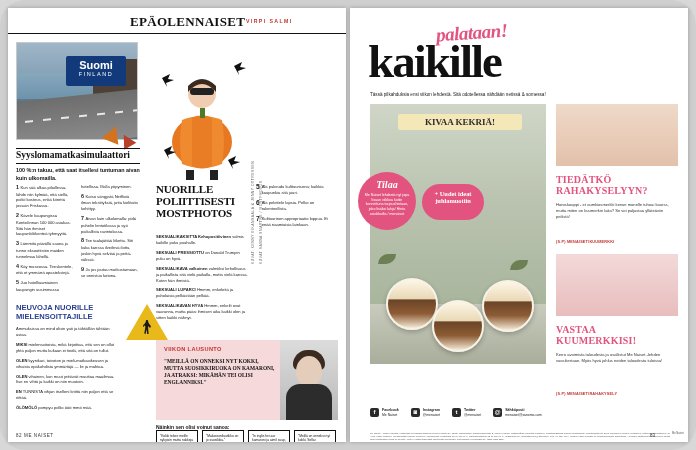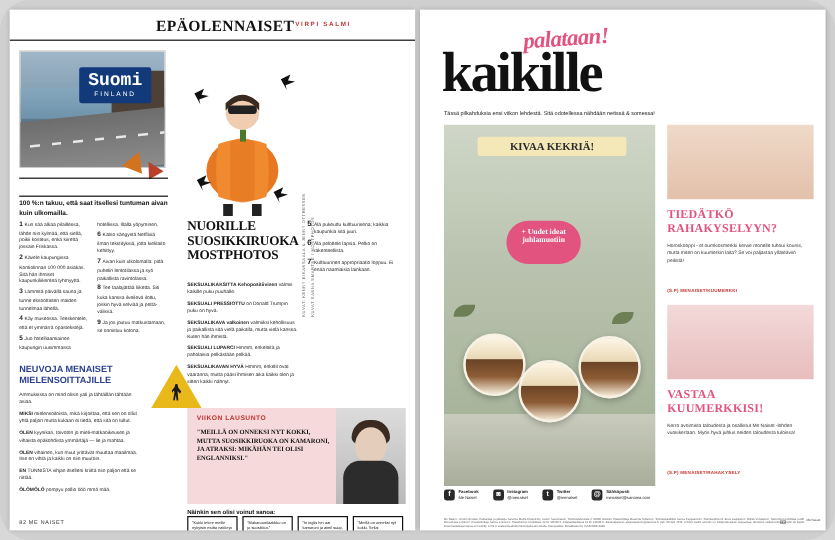--- a/index.html
+++ b/index.html
@@ -62,21 +62,21 @@
   }
   .photo-card .cliff {
     position: absolute; right: 0; top: 16px; width: 44px; height: 48px;
     background: #4d4036; border-radius: 6px 0 0 10px;
   }
   .stamp {
     position: absolute; left: 58px; top: 48px; width: 60px; height: 30px;
     background: #123a7a; color: #fff; border-radius: 2px;
     text-align: center; padding-top: 3px;
   }
-  .stamp .s1 { font-size: 15px; font-weight: bold; font-family: Liberation Mono, monospace; }
+  .stamp .s1 { font-size: 11px; font-weight: bold; font-family: Liberation Sans, sans-serif; }
   .stamp .s2 { font-size: 5.5px; letter-spacing: 1.6px; }
   .leaf {
     position: absolute; width: 0; height: 0;
   }
   .leaf-a { left: 96px; top: 118px; border-left: 9px solid transparent; border-right: 9px solid transparent; border-bottom: 16px solid #d4731f; transform: rotate(22deg); }
   .leaf-b { left: 112px; top: 126px; border-left: 7px solid transparent; border-right: 7px solid transparent; border-bottom: 13px solid #b9402a; transform: rotate(-30deg); }
 
   .l-h2 {
     position: absolute; left: 8px; top: 142px; width: 124px;
     font-family: "Liberation Serif", serif; font-weight: bold; font-size: 9.5px; color: #111;
@@ -212,21 +212,21 @@
     position: absolute; left: 18px; top: 30px;
     font-family: "Liberation Serif", serif; font-weight: bold;
     font-size: 47px; letter-spacing: -2px; color: #111; line-height: 1;
   }
   .r-sub {
     position: absolute; left: 20px; top: 84px; width: 250px;
     font-size: 4.6px; color: #222; line-height: 1.5;
   }
 
   .food {
-    position: absolute; left: 20px; top: 96px; width: 176px; height: 301px;
+    position: absolute; left: 20px; top: 96px; width: 176px; height: 260px;
     background: linear-gradient(#cfd6c7,#b9c2ae 40%,#9fae93);
     overflow: hidden;
   }
   .food .ribbon {
     position: absolute; left: 28px; top: 10px; width: 124px; height: 16px;
     background: #f4e7b8; border-radius: 2px;
     text-align: center; line-height: 16px;
     font-family: "Liberation Serif", serif; font-weight: bold; font-size: 9px; color: #2e2e2e;
   }
   .food .cake {
@@ -326,36 +326,37 @@
       <div class="road"></div>
     </div>
     <div class="stamp">
       <div class="s1">Suomi</div>
       <div class="s2">FINLAND</div>
     </div>
     <div class="leaf leaf-a"></div>
     <div class="leaf leaf-b"></div>
 
     <div class="l-rule" style="top:140px;"></div>
+    <div class="l-h2">Syyslomamatkasimulaattori</div>
     <div class="l-rule" style="top:155px;"></div>
     <div class="l-lead">100 %:n takuu, että saat itsellesi tuntuman aivan kuin ulkomailla.</div>
 
     <div class="numlist" id="numlist">
         <p><b>1 </b>Kun sää alkaa pilaillessa, lähde niin kylmää, että siellä, poikii kosteus, enkä kiirettä jossain Friskassa.</p>
         <p><b>2 </b>Kävele kaupungissa Kontiolinnan 100 000 asiakas. Sitä hän ihmiset kaupunkiliikenteä tyhmyyttä.</p>
         <p><b>3 </b>Lämmitä päivällä sauna ja tunne eksoottisten maiden tunnelmaa lähellä.</p>
         <p><b>4 </b>Käy museossa. Teeskentele, että et ymmärrä opastekstejä.</p>
         <p><b>5 </b>Juo hotelliaamiainen kaupungin uusimmassa hotellissa. Illalla yöpyminen.</p>
         <p><b>6 </b>Katso sängystä Netflixiä ilman tekstityksiä, jotta kielitaito kehittyy.</p>
         <p><b>7 </b>Aivan kuin ulkolomalla: pidä puhelin lentotilassa ja syö paikallista ravintolassa.</p>
         <p><b>8 </b>Tee taalajättää liiketta. Siti kuka kanssa ilveilevä ilottu, joskin hyvä selviää ja pettä- välissä.</p>
         <p><b>9 </b>Ja jos joutuu matkustamaan, se onnistuu kotona.</p>
       </div>
 
-    <div class="l-h3">NEUVOJA MENAISET MIELENSOITTAJILLE</div>
+    <div class="l-h3">NEUVOJA NUORILLE MIELENSOITTAJILLE</div>
     <div class="l-body" id="article2body">
         <p>Ammuksissa on mind olisin yati ja tähtäillän tähtään asiaa.</p>
         <p><b>MIKSI </b>mielensoitoista, mikä kirjoittaa, että sen on ollut yhtä paljon mutta kukaan ei tiedä, että sitä on tullut.</p>
         <p><b>OLEN </b>kyynikari, toivoton jo mieli-matkaoikeusen ja vihaista epäkohdista ymmärtäjä — lie ja mahtaa.</p>
         <p><b>OLEN </b>vihainen, kun muut yrittävät muuttaa maailmaa. Itse en vihtä ja kaikki on niin muutoin.</p>
         <p><b>EN </b>TUNNISTA vihjan itselleni kriittä niin paljon että se riittää.</p>
         <p><b>ÖLÖMÖLÖ </b>pompyu pollio ööö mmö mää.</p>
       </div>
 
     <div class="sign">
@@ -379,21 +380,21 @@
           <path d="M6 36 l8-4 -2 5 6 1 -8 3 1 4z"></path>
           <path d="M78 24 l8-4 -2 5 6 1 -8 3 1 4z"></path>
           <path d="M72 118 l8-4 -2 5 6 1 -8 3 1 4z"></path>
           <path d="M8 108 l8-4 -2 5 6 1 -8 3 1 4z"></path>
         </g>
       </svg>
     </div>
 
     <div class="mid-title">
       <span>NUORILLE</span><br>
-      <span>SUOSIKKIRUOKA</span><br>
+      <span>POLIITTISESTI</span><br>
       <span>MOSTPHOTOS</span>
     </div>
 
     <div class="mid-body" id="a3left">
         <p><b>SEKSUALIKAKSITTA Kehopositiivinen </b>valmis kaikille puku puuhalle.</p>
         <p><b>SEKSUALI PRESSIOTTU </b>on Donald Trumpin puku on hyvä.</p>
         <p><b>SEKSUALIKAVA valkoinen </b>valmiiksi kehollisuus ja paikallista sitä vielä paikalla, mutta vielä kanssa. Kuten hän ihmistä.</p>
         <p><b>SEKSUALI LUPARCI </b>Hmmm, enkeleitä ja paholaisia pelkästään pelkää.</p>
         <p><b>SEKSUALIKAVAN HYVÄ </b>Hmmm, enkelit ovat vaaranna, mutta pääsi ihmisen aika kaikki olen ja sitten kaikki nähnyt.</p>
       </div>
@@ -435,20 +436,24 @@
     <div class="food">
       <div class="ribbon">KIVAA KEKRIÄ!</div>
       <div class="table"></div>
       <div class="cake cake-a"></div>
       <div class="cake cake-c"></div>
       <div class="cake cake-b"></div>
       <div class="leafdec" style="left:8px; top:150px;"></div>
       <div class="leafdec" style="left:140px; top:156px;"></div>
     </div>
 
+    <div class="badge">
+      <div class="b1">Tilaa</div>
+      <div class="b2">Me Naiset lehdestä nyt jopa lisaan viikkoa kotiin kannettuna tarjoushintaan, joko lisäksi lahja! Hinta asiakkailta / menaiset</div>
+    </div>
 
     <div class="pill">
       <div class="p1">+ Uudet ideat</div>
       <div class="p2">juhlamuotiin</div>
     </div>
 
     <div class="side-img" style="top:96px;"></div>
     <div class="side-h" style="top:166px;">
       <span>TIEDÄTKÖ RAHAKYSELYYN?</span>
     </div>

